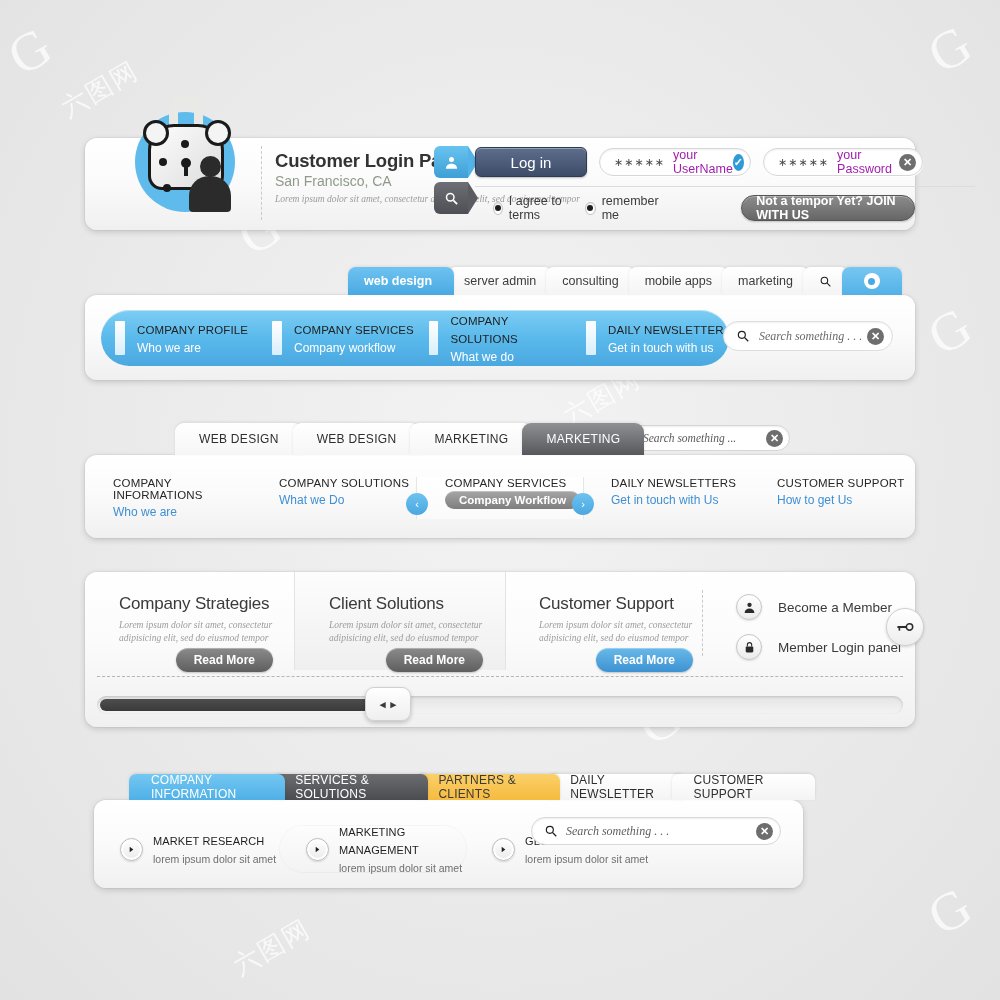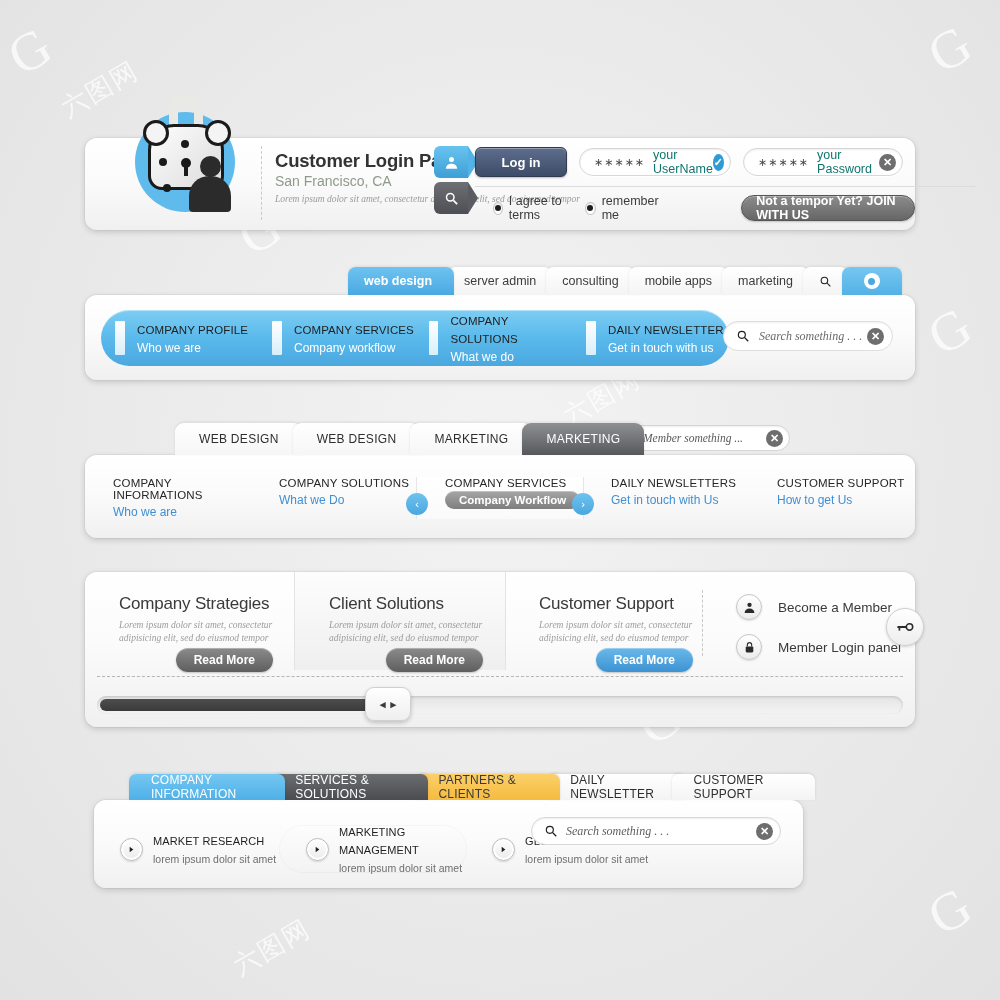--- a/index.html
+++ b/index.html
@@ -61,30 +61,30 @@
       border-radius:6px 0 0 6px; display:flex; align-items:center; justify-content:center;}
   .stab.blue{ background:linear-gradient(180deg,#68c3ef,#3e9fd6);}
   .stab.grey{ background:linear-gradient(180deg,#6d6f74,#4d4f54);}
   .stab:after{ content:""; position:absolute; right:-10px; top:0;
       border-top:16px solid transparent; border-bottom:16px solid transparent; }
   .stab.blue:after{ border-left:10px solid #53b3e6;}
   .stab.grey:after{ border-left:10px solid #5a5c61;}
   .stab svg{ width:15px;height:15px; fill:#fff; position:relative; z-index:2;}
 
   .s1-row1{ position:absolute; left:390px; top:9px; display:flex; align-items:center; gap:12px;}
-  .btn-login{ width:92px;height:30px; border-radius:6px;
+  .btn-login{ width:112px;height:30px; border-radius:6px;
       background:linear-gradient(180deg,#5d6d8c,#3d4c68);
-      border:1px solid #2f3b52; color:#fff; font-size:13px; font-weight:bold;
+      border:1px solid #2f3b52; color:#fff; font-size:15px; font-weight:normal;
       display:flex; align-items:center; justify-content:center;
       box-shadow: inset 0 1px 0 rgba(255,255,255,.35), 0 1px 2px rgba(0,0,0,.25);}
   .field{ height:28px; border-radius:15px; background:#fff;
       border:1px solid #d7d7d7; display:flex; align-items:center; padding:0 6px 0 14px;
       box-shadow: inset 0 1px 2px rgba(0,0,0,.07), 0 1px 0 #fff;}
   .field .stars{ font-size:11px; color:#4a4a4a; letter-spacing:1px; margin-right:8px;}
-  .field .ftext{ font-size:12.5px; color:#0f766e; flex:1;}
+  .field .ftext{ font-size:12.5px; color:#a21caf; flex:1;}
   .ibadge{ width:17px;height:17px;border-radius:50%; display:flex;align-items:center;
       justify-content:center; color:#fff; font-size:11px; font-weight:bold;}
   .ibadge.ok{ background:#2e9bd6;}
   .ibadge.x{ background:#6e6e6e;}
   #fieldUser{ width:152px;} #fieldPass{ width:160px;}
 
   .hr1{ position:absolute; left:390px; top:48px; width:500px; height:1px; background:#dcdcdc;}
   .s1-row2{ position:absolute; left:408px; top:56px; display:flex; align-items:center; gap:14px;}
   .radio{ width:13px;height:13px;border-radius:50%;background:#fff;border:1px solid #c3c3c3;
       display:flex;align-items:center;justify-content:center;
@@ -378,21 +378,21 @@
       <div class="tab3">WEB DESIGN</div>
       <div class="tab3">MARKETING</div>
       <div class="tab3 dark">MARKETING</div>
     </div>
 
     <div class="search3">
       <svg viewBox="0 0 24 24" class="mglass" style="width:13px;height:13px;">
           <circle cx="10" cy="10" r="6"></circle>
           <path d="M15 15l6 6"></path>
         </svg>
-      <span class="ph">Member something ...</span>
+      <span class="ph">Search something ...</span>
       <span class="ibadge x">✕</span>
     </div>
 
     <div class="s3-row">
       <div class="s3-col">
         <div class="s3-t1">COMPANY INFORMATIONS</div>
         <div class="s3-t2">Who we are</div>
       </div>
       <div class="s3-col">
         <div class="s3-t1">COMPANY SOLUTIONS</div>

